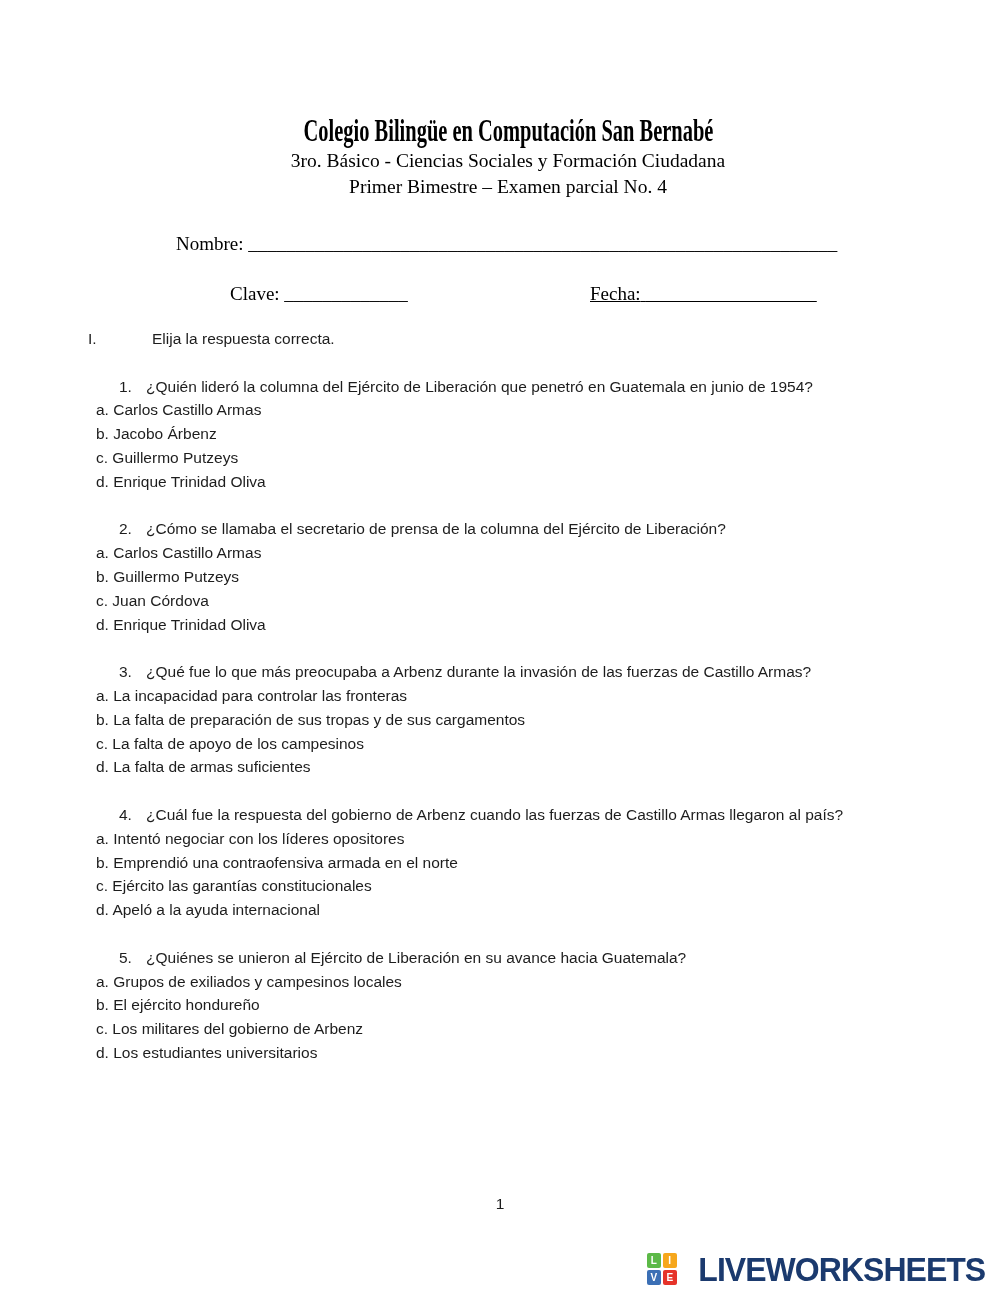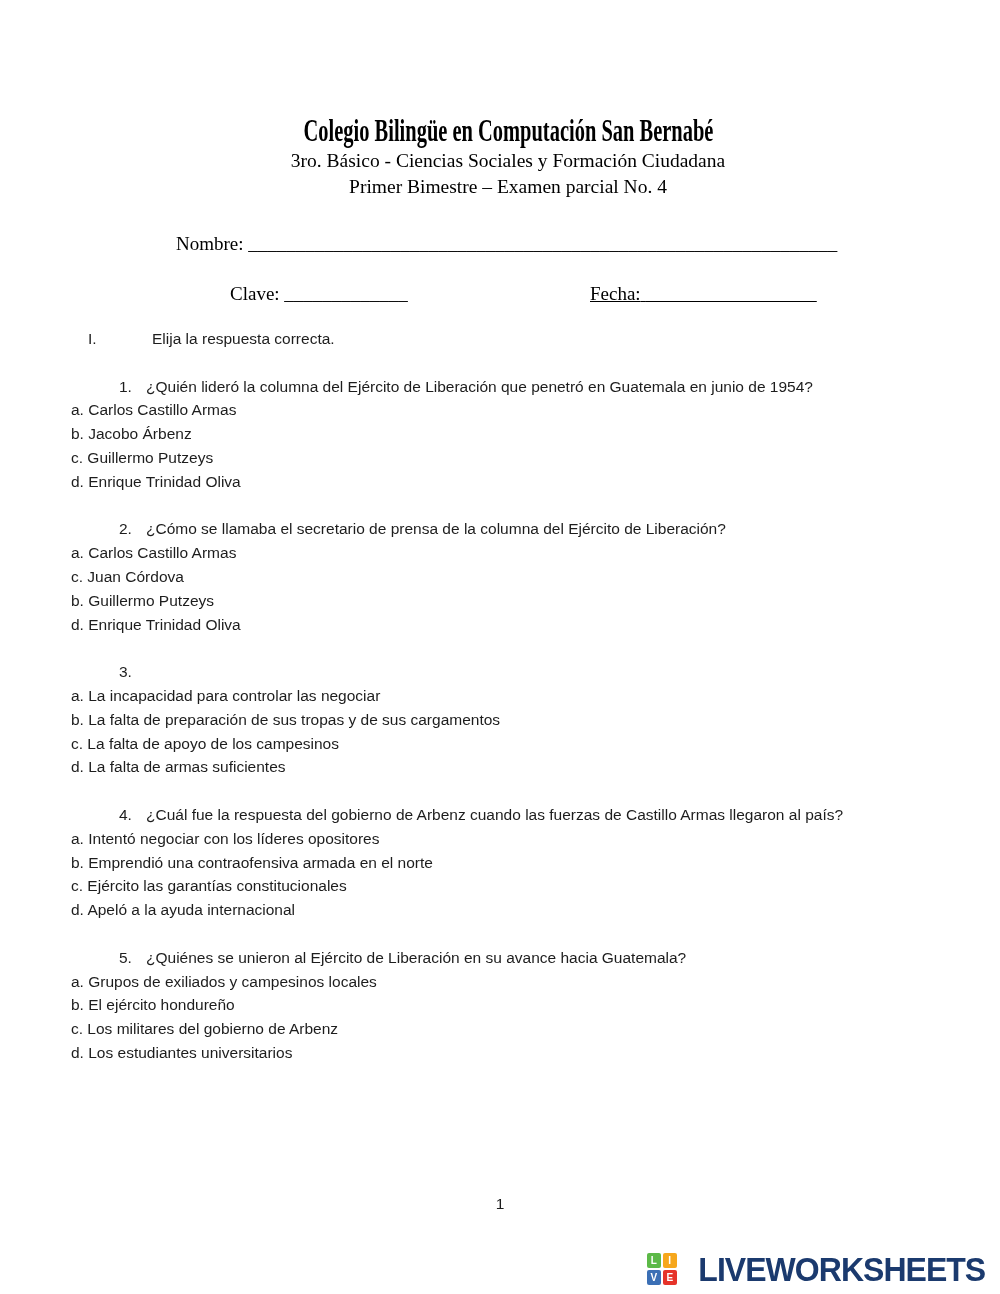--- a/index.html
+++ b/index.html
@@ -24,21 +24,21 @@
   
   .questions{
     position:absolute;top:327px;left:0;width:1000px;
     font-family:"Liberation Sans", sans-serif;font-size:15.5px;line-height:23.8px;color:#1d1d1d;
   }
   .section-head{display:flex;margin-left:88px;white-space:nowrap;}
   .roman{width:64px;flex:0 0 64px;}
   .question{margin-top:23.8px;}
   .q-line{display:flex;margin-left:119px;white-space:nowrap;}
   .q-num{width:27px;flex:0 0 27px;}
-  .option{margin-left:71px;white-space:nowrap;}
+  .option{margin-left:96px;white-space:nowrap;}
   
   .page-number{position:absolute;top:1195px;left:0;width:1000px;text-align:center;
     font-family:"Liberation Sans", sans-serif;font-size:15.5px;color:#1d1d1d;}
   .lw-logo{position:absolute;right:15px;bottom:8px;display:flex;align-items:center;}
   .lw-icon{display:grid;grid-template-columns:14px 14px;grid-template-rows:15px 15px;gap:2px;margin-right:3px;}
   .lw-tile{display:flex;align-items:center;justify-content:center;border-radius:2px;
     font-family:"Liberation Sans", sans-serif;font-weight:bold;font-size:10px;color:#fff;}
   .lw-text{font-family:"Liberation Sans", sans-serif;font-weight:bold;font-size:34px;
     letter-spacing:-1px;line-height:34px;display:inline-block;transform:scaleX(0.94);transform-origin:right center;}
 </style>
@@ -84,30 +84,31 @@
     <div class="option">c. Guillermo Putzeys</div>
     <div class="option">d. Enrique Trinidad Oliva</div>
   </div>
 
   <div class="question">
     <div class="q-line">
       <span class="q-num">2.</span>
       <span>¿Cómo se llamaba el secretario de prensa de la columna del Ejército de Liberación?</span>
     </div>
     <div class="option">a. Carlos Castillo Armas</div>
+    <div class="option">b. Guillermo Putzeys</div>
     <div class="option">c. Juan Córdova</div>
-    <div class="option">b. Guillermo Putzeys</div>
     <div class="option">d. Enrique Trinidad Oliva</div>
   </div>
 
   <div class="question">
     <div class="q-line">
       <span class="q-num">3.</span>
+      <span>¿Qué fue lo que más preocupaba a Arbenz durante la invasión de las fuerzas de Castillo Armas?</span>
     </div>
-    <div class="option">a. La incapacidad para controlar las negociar</div>
+    <div class="option">a. La incapacidad para controlar las fronteras</div>
     <div class="option">b. La falta de preparación de sus tropas y de sus cargamentos</div>
     <div class="option">c. La falta de apoyo de los campesinos</div>
     <div class="option">d. La falta de armas suficientes</div>
   </div>
 
   <div class="question">
     <div class="q-line">
       <span class="q-num">4.</span>
       <span>¿Cuál fue la respuesta del gobierno de Arbenz cuando las fuerzas de Castillo Armas llegaron al país?</span>
     </div>

